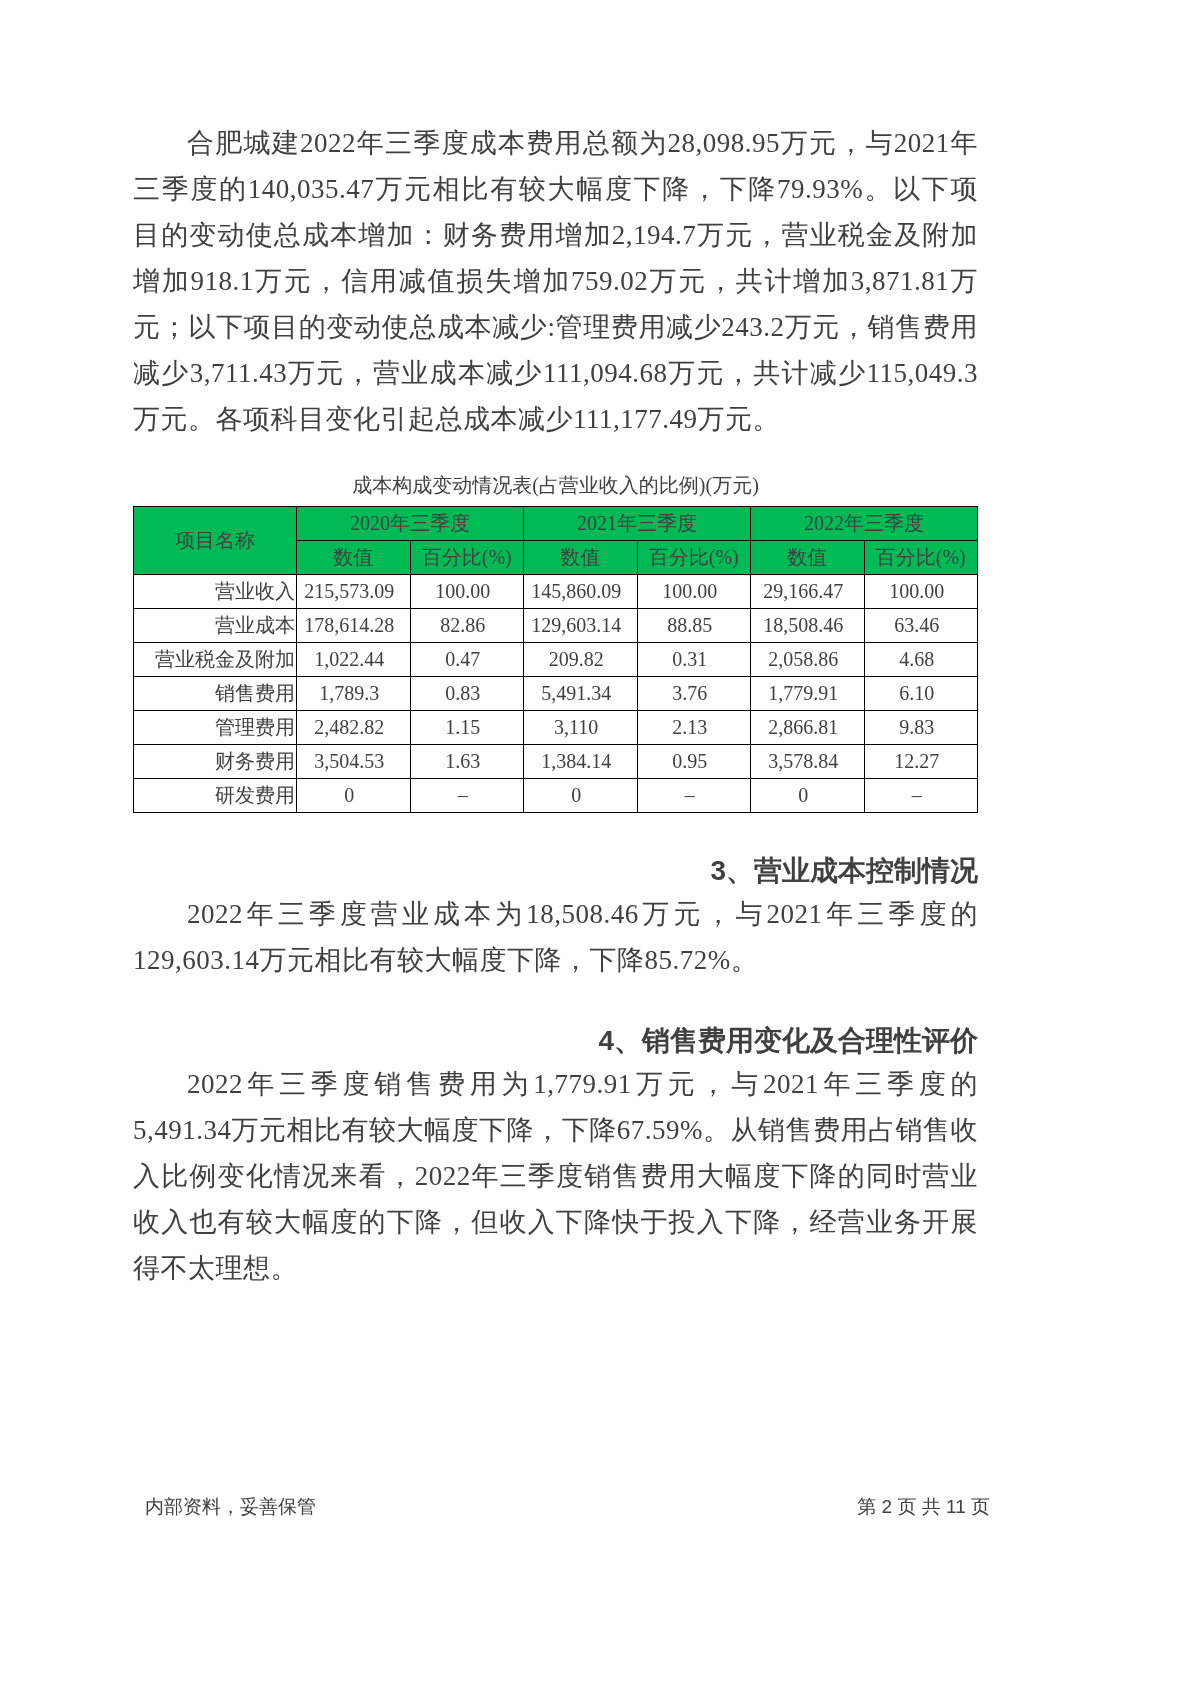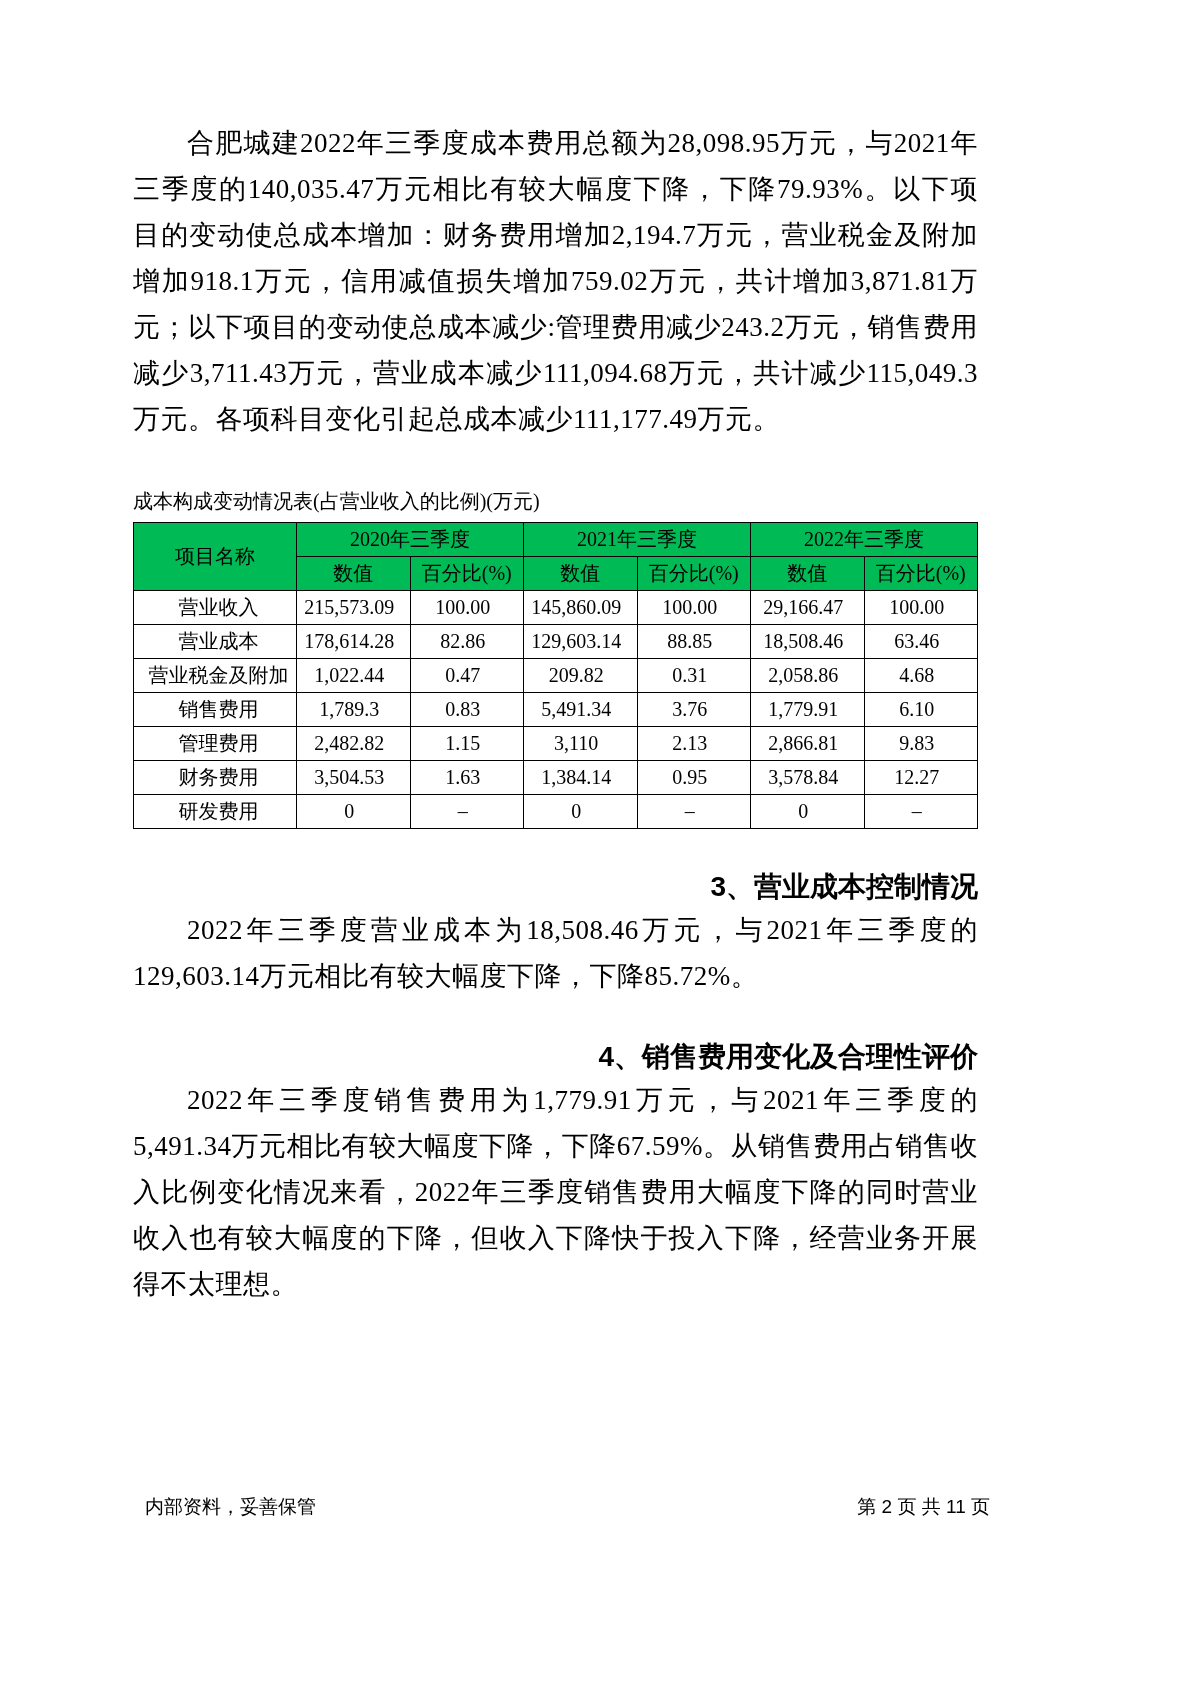--- a/index.html
+++ b/index.html
@@ -6,43 +6,43 @@
   html, body {
     margin: 0;
     padding: 0;
     background: #ffffff;
   }
   .page {
     position: relative;
     width: 1191px;
     height: 1684px;
     background: #ffffff;
-    color: #000000;
+    color: #404040;
     font-family: "Liberation Serif", "DejaVu Serif", serif;
     overflow: hidden;
     margin: 0 auto;
   }
   .content {
     position: absolute;
     left: 133px;
     top: 0;
     width: 845px;
     padding-top: 120px;
   }
   .body-para {
     margin: 0;
     font-size: 27px;
     line-height: 46px;
     text-align: justify;
     text-indent: 2em;
     letter-spacing: 0.5px;
   }
   .table-caption {
-    margin-top: 46px;
-    text-align: left;
+    margin-top: 30px;
+    text-align: center;
     font-size: 20px;
     line-height: 26px;
   }
   table.cost-table {
     margin-top: 8px;
     width: 845px;
     border-collapse: collapse;
     table-layout: fixed;
     font-size: 20px;
   }
@@ -58,21 +58,21 @@
     font-weight: normal;
     text-align: center;
     height: 33px;
     padding: 0 4px;
   }
   table.cost-table tbody td {
     height: 31px;
     background: #ffffff;
   }
   table.cost-table tbody td.item {
-    text-align: center;
+    text-align: right;
     padding-left: 8px;
   }
   table.cost-table tbody td.num {
     text-align: center;
     padding-right: 9px;
   }
   .section-heading {
     margin: 38px 0 0 0;
     padding-left: 56px;
     font-family: "Liberation Sans", "DejaVu Sans", sans-serif;

